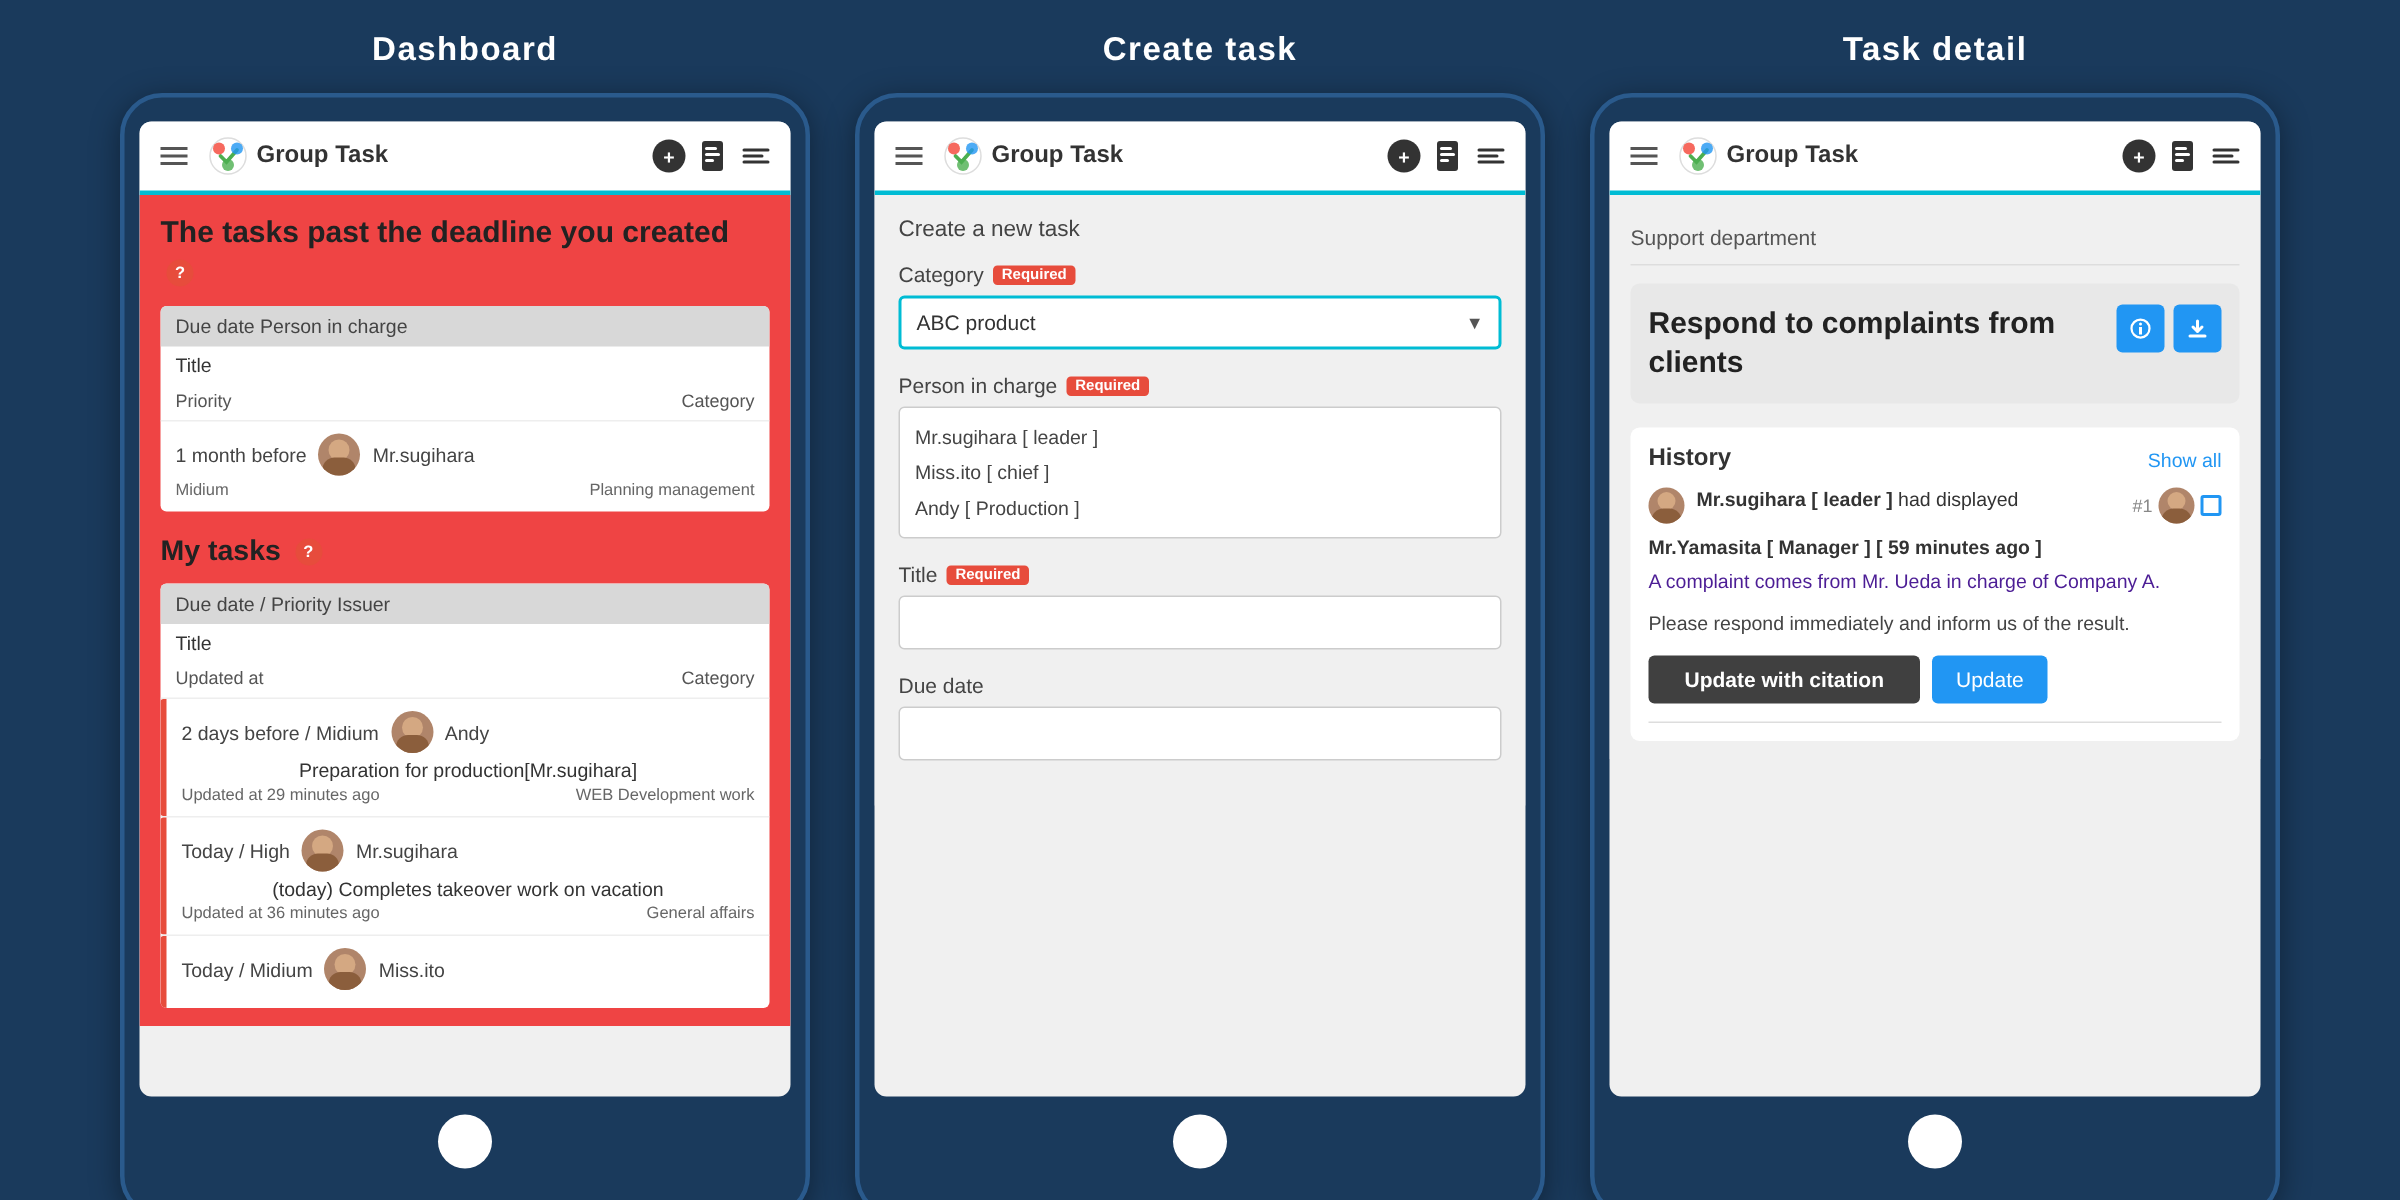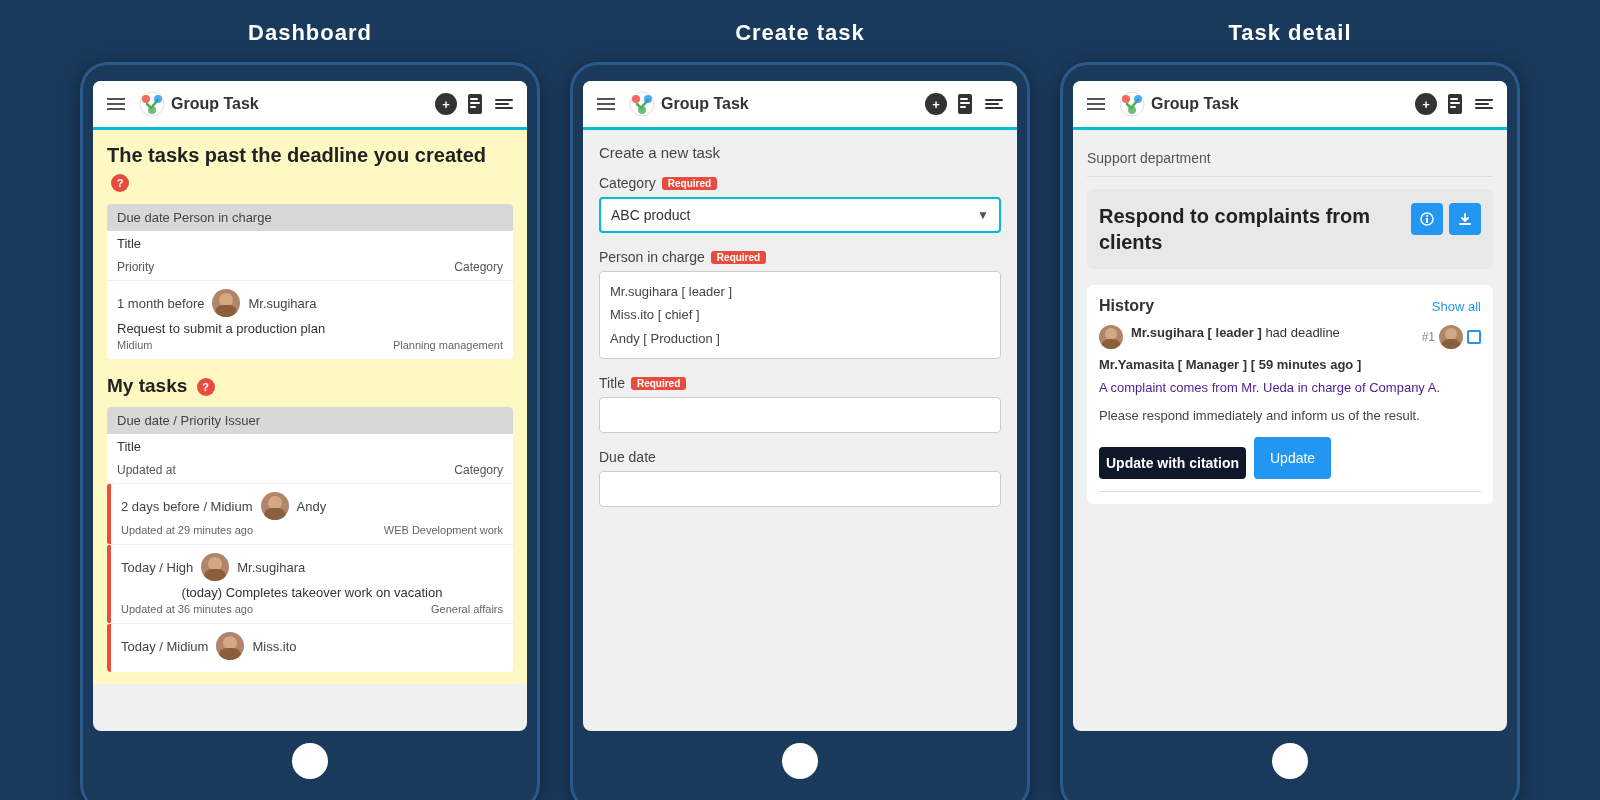--- a/index.html
+++ b/index.html
@@ -115,21 +115,21 @@
       background: #333;
       height: 2px;
       border-radius: 1px;
     }
     .icon-list span:nth-child(1) { width: 16px; }
     .icon-list span:nth-child(2) { width: 12px; }
     .icon-list span:nth-child(3) { width: 16px; }
     
     .dashboard-content {
       padding: 12px 14px;
-      background: #fef9c3;
+      background: #ef4444;
     }
     .section-heading {
       font-size: 20px;
       font-weight: bold;
       color: #222;
       margin-bottom: 4px;
       line-height: 1.3;
     }
     .help-icon {
       display: inline-flex;
@@ -387,29 +387,28 @@
       font-size: 13px;
       color: #444;
       margin-bottom: 14px;
     }
     .btn-row {
       display: flex;
       gap: 8px;
       margin-top: 10px;
     }
     .btn-primary {
-      background: #0f172a;
+      background: #404040;
       color: white;
       border: none;
       border-radius: 4px;
-      padding: 8px 7px;
+      padding: 8px 24px;
       font-size: 14px;
       cursor: pointer;
       font-weight: bold;
-      margin-top: 10px;
     }
     .btn-secondary {
       background: #2196f3;
       color: white;
       border: none;
       border-radius: 4px;
       padding: 8px 16px;
       font-size: 14px;
       cursor: pointer;
     }
@@ -560,21 +559,20 @@
                 <span>Priority</span>
                 <span>Category</span>
               </div>
 
               <div class="task-item">
                 <div class="task-item-top">
                   <span>1 month before</span>
                   <div class="person-avatar"></div>
                   <span>Mr.sugihara</span>
                 </div>
-                <div class="task-item-title">Request to submit a production plan</div>
                 <div class="task-item-footer">
                   <span>Midium</span>
                   <span>Planning management</span>
                 </div>
               </div>
             </div>
           </div>
 
           <div class="my-tasks-section">
             <div class="section-heading-sm">
@@ -595,20 +593,21 @@
                 <span>Category</span>
               </div>
 
               <div class="task-item-rel">
                 <div style="position:absolute;left:0;top:0;bottom:0;width:4px;background:#e74c3c;border-radius:2px 0 0 2px;"></div>
                 <div class="task-item-top">
                   <span>2 days before / Midium</span>
                   <div class="person-avatar"></div>
                   <span>Andy</span>
                 </div>
+                <div class="task-item-title">Preparation for production[Mr.sugihara]</div>
                 <div class="task-item-footer">
                   <span>Updated at 29 minutes ago</span>
                   <span>WEB Development work</span>
                 </div>
               </div>
 
               <div class="task-item-rel">
                 <div style="position:absolute;left:0;top:0;bottom:0;width:4px;background:#e74c3c;border-radius:2px 0 0 2px;"></div>
                 <div class="task-item-top">
                   <span>Today / High</span>
@@ -784,21 +783,21 @@
           <div class="history-section">
             <div class="history-header">
               <span class="history-title">History</span>
               <span class="show-all-link">Show all</span>
             </div>
 
             <div class="history-entry">
               <div class="person-avatar-sm"></div>
               <div class="history-text">
                 <span style="font-weight:bold">Mr.sugihara [ leader ]</span>
-                <span>had deadline</span>
+                <span>had displayed</span>
               </div>
               <div style="display:flex;align-items:center;gap:4px">
                 <span class="number-badge">#1</span>
                 <div class="person-avatar-sm"></div>
                 <span class="copy-icon"></span>
               </div>
             </div>
 
             <div style="font-size:13px;color:#333;margin-bottom:6px;font-weight:bold">Mr.Yamasita [ Manager ] [ 59 minutes ago ]</div>
 

